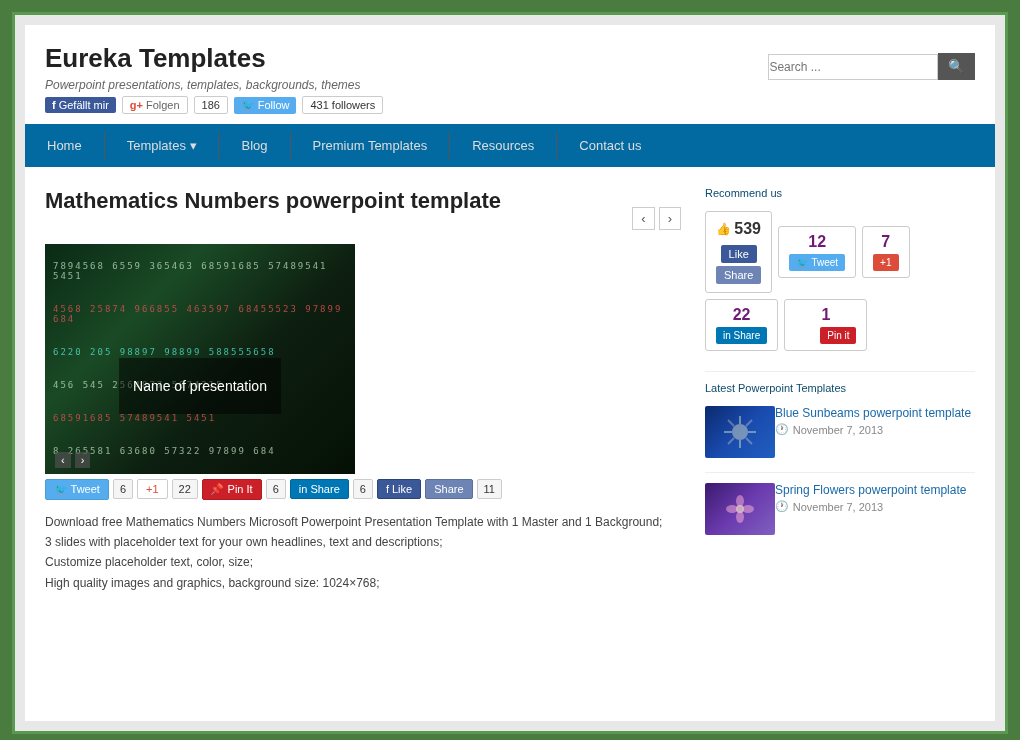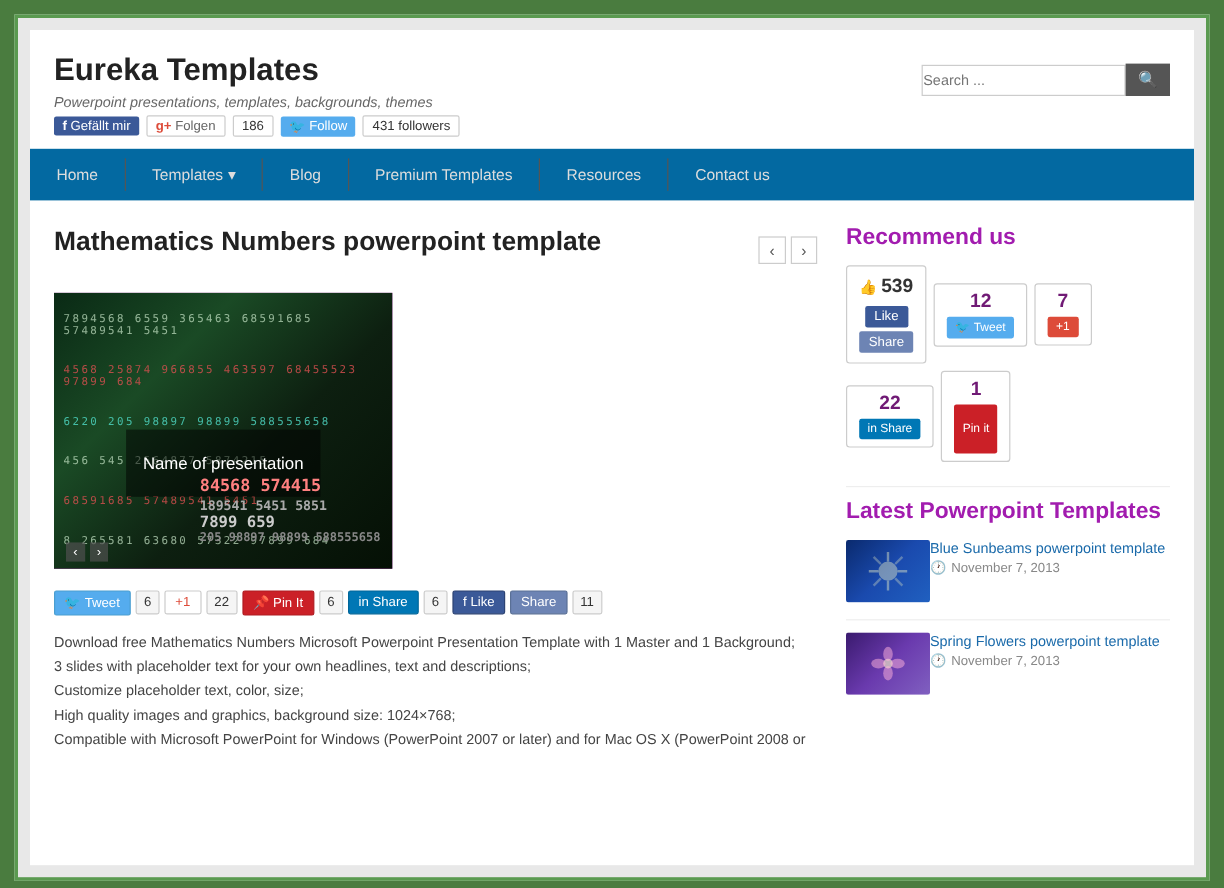--- a/index.html
+++ b/index.html
@@ -167,31 +167,31 @@
     .post-nav-btn {
       border: 1px solid #ccc;
       background: #fff;
       padding: 3px 8px;
       cursor: pointer;
       font-size: 13px;
       color: #555;
     }
     .post-header-row {
       display: flex;
-      align-items: center;
+      align-items: flex-end;
       justify-content: space-between;
       margin-bottom: 14px;
     }
     .slideshow {
-      width: 282px;
+      width: 310px;
       height: 230px;
-      background: #701a75;
+      background: #3b82f6;
       position: relative;
       overflow: hidden;
-      margin-bottom: 18px;
+      margin-bottom: 5px;
     }
     .slide-img {
       width: 100%;
       height: 100%;
       background: linear-gradient(135deg, #0a2a15 0%, #1a4a25 30%, #0d1f10 60%, #051005 100%);
       position: relative;
       display: flex;
       align-items: center;
       justify-content: center;
     }
@@ -280,23 +280,23 @@
     .post-desc {
       font-size: 12px;
       color: #444;
       line-height: 1.7;
     }
     
     .recommend-section {
       margin-bottom: 20px;
     }
     .section-title {
-      font-size: 19px;
-      font-weight: bold;
-      color: #a21caf;
+      font-size: 11px;
+      font-weight: normal;
+      color: #0c4a6e;
       margin-bottom: 12px;
     }
     .social-grid {
       display: flex;
       gap: 6px;
       flex-wrap: wrap;
       align-items: center;
     }
     .like-box {
       border: 1px solid #ccc;
@@ -368,26 +368,27 @@
       font-size: 10px;
       border-radius: 2px;
       cursor: pointer;
       display: block;
       margin-top: 3px;
     }
     .pin-btn {
       background: #cb2027;
       color: #fff;
       border: none;
-      padding: 15px 7px;
+      padding: 3px 7px;
       font-size: 10px;
       border-radius: 2px;
       cursor: pointer;
       display: block;
       margin-top: 3px;
+      margin-left: 25px;
     }
     
     .latest-section {}
     .latest-item {
       display: flex;
       align-items: flex-start;
       margin-bottom: 14px;
     }
     .latest-thumb {
       width: 70px;
@@ -486,26 +487,20 @@
           <div class="slide-img">
             <div class="slide-numbers">
               <div class="slide-num-row">7894568  6559  365463  68591685  57489541  5451</div>
               <div class="slide-num-row red">4568  25874  966855  463597  68455523 97899  684</div>
               <div class="slide-num-row cyan">6220  205  98897 98899  588555658</div>
               <div class="slide-num-row">456  545  2564877  5874215</div>
               <div class="slide-num-row red">68591685  57489541  5451</div>
               <div class="slide-num-row">8 265581  63680 57322 97899  684</div>
             </div>
             <div class="slide-name">Name of presentation</div>
-            <div class="slide-number-overlay">
-              <div style="font-size:14px;color:#ff8080;margin-bottom:2px">84568  574415</div>
-              <div style="font-size:11px;color:#aaa">189541  5451  5851</div>
-              <div style="font-size:13px;color:#ccc">7899  659</div>
-              <div style="font-size:10px;color:#888">205  98897 98899  588555658</div>
-            </div>
           </div>
           <div class="slide-controls">
             <button class="slide-ctrl-btn">‹</button>
             <button class="slide-ctrl-btn">›</button>
           </div>
         </div>
 
         <div class="share-row">
           <span class="share-btn btn-twitter">🐦 Tweet</span>
           <span class="share-count">6</span>
@@ -518,21 +513,20 @@
           <span class="share-btn btn-fb">f Like</span>
           <span class="share-btn btn-fb-share">Share</span>
           <span class="share-count">11</span>
         </div>
 
         <div class="post-desc">
           <p>Download free Mathematics Numbers Microsoft Powerpoint Presentation Template with 1 Master and 1 Background;</p>
           <p>3 slides with placeholder text for your own headlines, text and descriptions;</p>
           <p>Customize placeholder text, color, size;</p>
           <p>High quality images and graphics, background size: 1024×768;</p>
-          <p>Compatible with Microsoft PowerPoint for Windows (PowerPoint 2007 or later) and for Mac OS X (PowerPoint 2008 or</p>
         </div>
       </div>
 
       <div class="content-right">
 
         <div class="recommend-section">
           <div class="section-title">Recommend us</div>
           <div class="social-grid">
 
             <div class="like-box">

